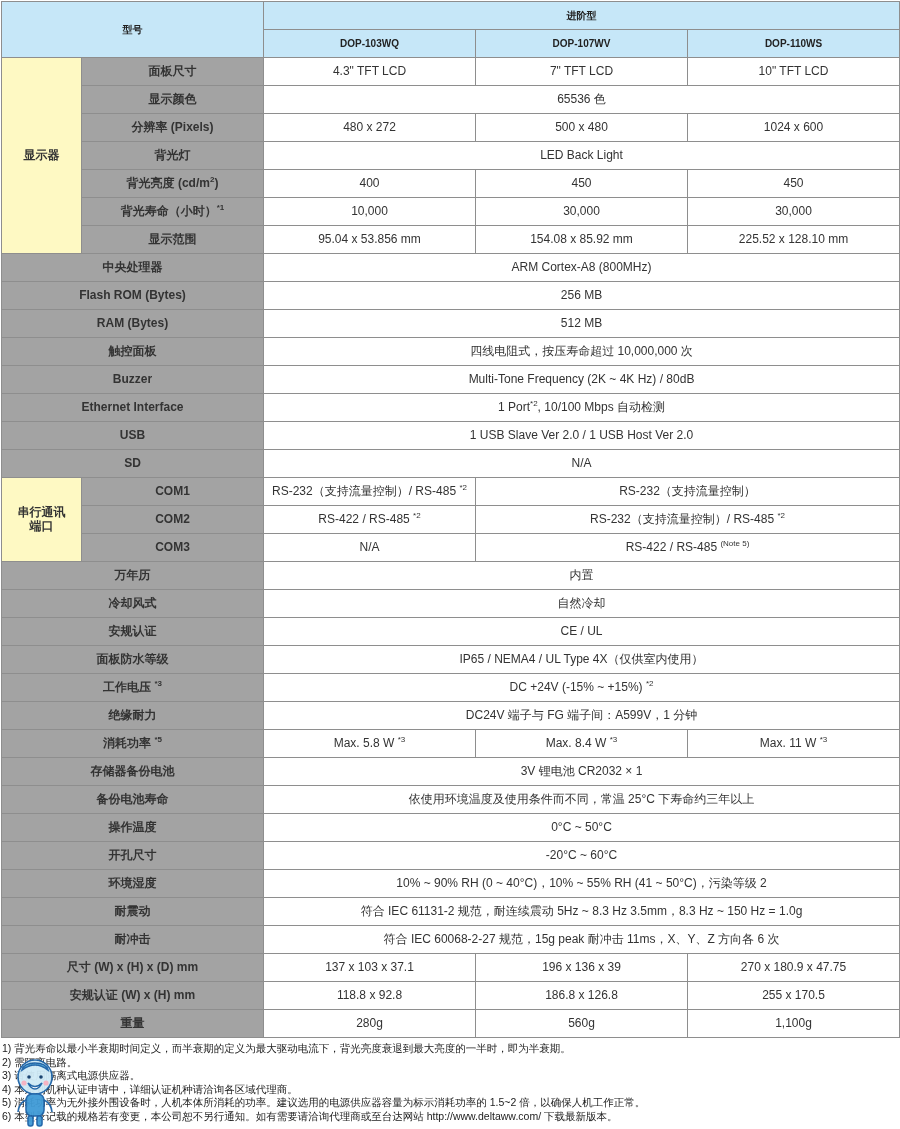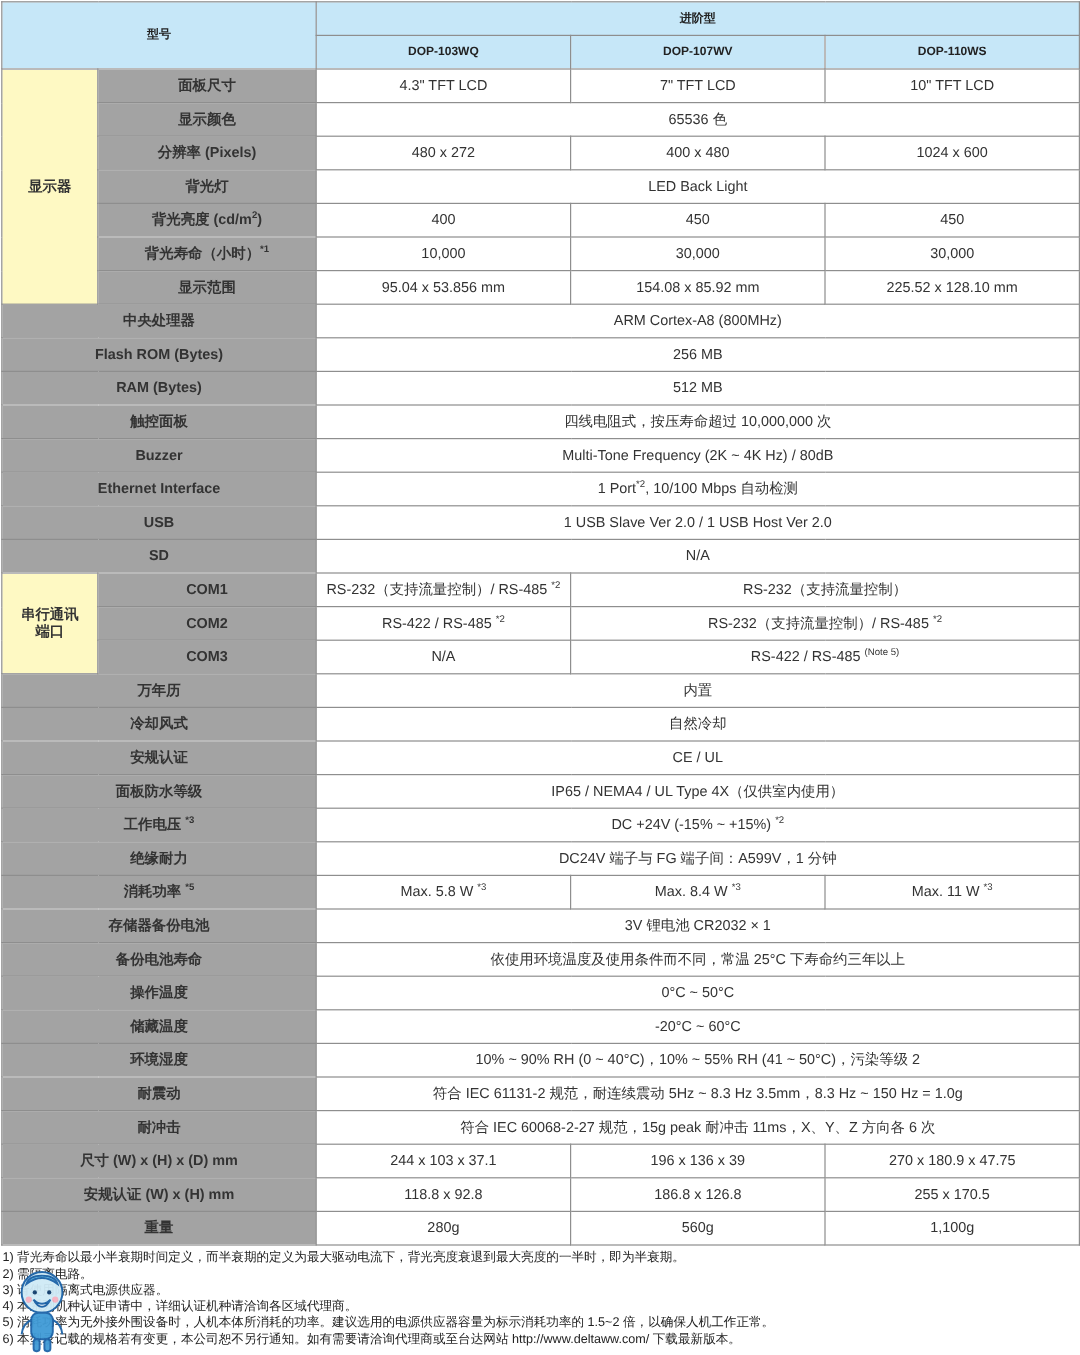--- a/index.html
+++ b/index.html
@@ -61,21 +61,21 @@
         <td class="val">7" TFT LCD</td>
         <td class="val">10" TFT LCD</td>
       </tr>
       <tr>
         <td class="lbl">显示颜色</td>
         <td class="val" colspan="3">65536 色</td>
       </tr>
       <tr>
         <td class="lbl">分辨率 (Pixels)</td>
         <td class="val">480 x 272</td>
-        <td class="val">400 x 480</td>
+        <td class="val">500 x 480</td>
         <td class="val">1024 x 600</td>
       </tr>
       <tr>
         <td class="lbl">背光灯</td>
         <td class="val" colspan="3">LED Back Light</td>
       </tr>
       <tr>
         <td class="lbl">背光亮度 (cd/m<sup>2</sup>)</td>
         <td class="val">400</td>
         <td class="val">450</td>
@@ -178,38 +178,38 @@
       </tr>
       <tr>
         <td class="lbl" colspan="2">备份电池寿命</td>
         <td class="val" colspan="3">依使用环境温度及使用条件而不同，常温 25°C 下寿命约三年以上</td>
       </tr>
       <tr>
         <td class="lbl" colspan="2">操作温度</td>
         <td class="val" colspan="3">0°C ~ 50°C</td>
       </tr>
       <tr>
-        <td class="lbl" colspan="2">储藏温度</td>
+        <td class="lbl" colspan="2">开孔尺寸</td>
         <td class="val" colspan="3">-20°C ~ 60°C</td>
       </tr>
       <tr>
         <td class="lbl" colspan="2">环境湿度</td>
         <td class="val" colspan="3">10% ~ 90% RH (0 ~ 40°C)，10% ~ 55% RH (41 ~ 50°C)，污染等级 2</td>
       </tr>
       <tr>
         <td class="lbl" colspan="2">耐震动</td>
         <td class="val" colspan="3">符合 IEC 61131-2 规范，耐连续震动 5Hz ~ 8.3 Hz 3.5mm，8.3 Hz ~ 150 Hz = 1.0g</td>
       </tr>
       <tr>
         <td class="lbl" colspan="2">耐冲击</td>
         <td class="val" colspan="3">符合 IEC 60068-2-27 规范，15g peak 耐冲击 11ms，X、Y、Z 方向各 6 次</td>
       </tr>
       <tr>
         <td class="lbl" colspan="2">尺寸 (W) x (H) x (D) mm</td>
-        <td class="val">244 x 103 x 37.1</td>
+        <td class="val">137 x 103 x 37.1</td>
         <td class="val">196 x 136 x 39</td>
         <td class="val">270 x 180.9 x 47.75</td>
       </tr>
       <tr>
         <td class="lbl" colspan="2">安规认证 (W) x (H) mm</td>
         <td class="val">118.8 x 92.8</td>
         <td class="val">186.8 x 126.8</td>
         <td class="val">255 x 170.5</td>
       </tr>
       <tr>

